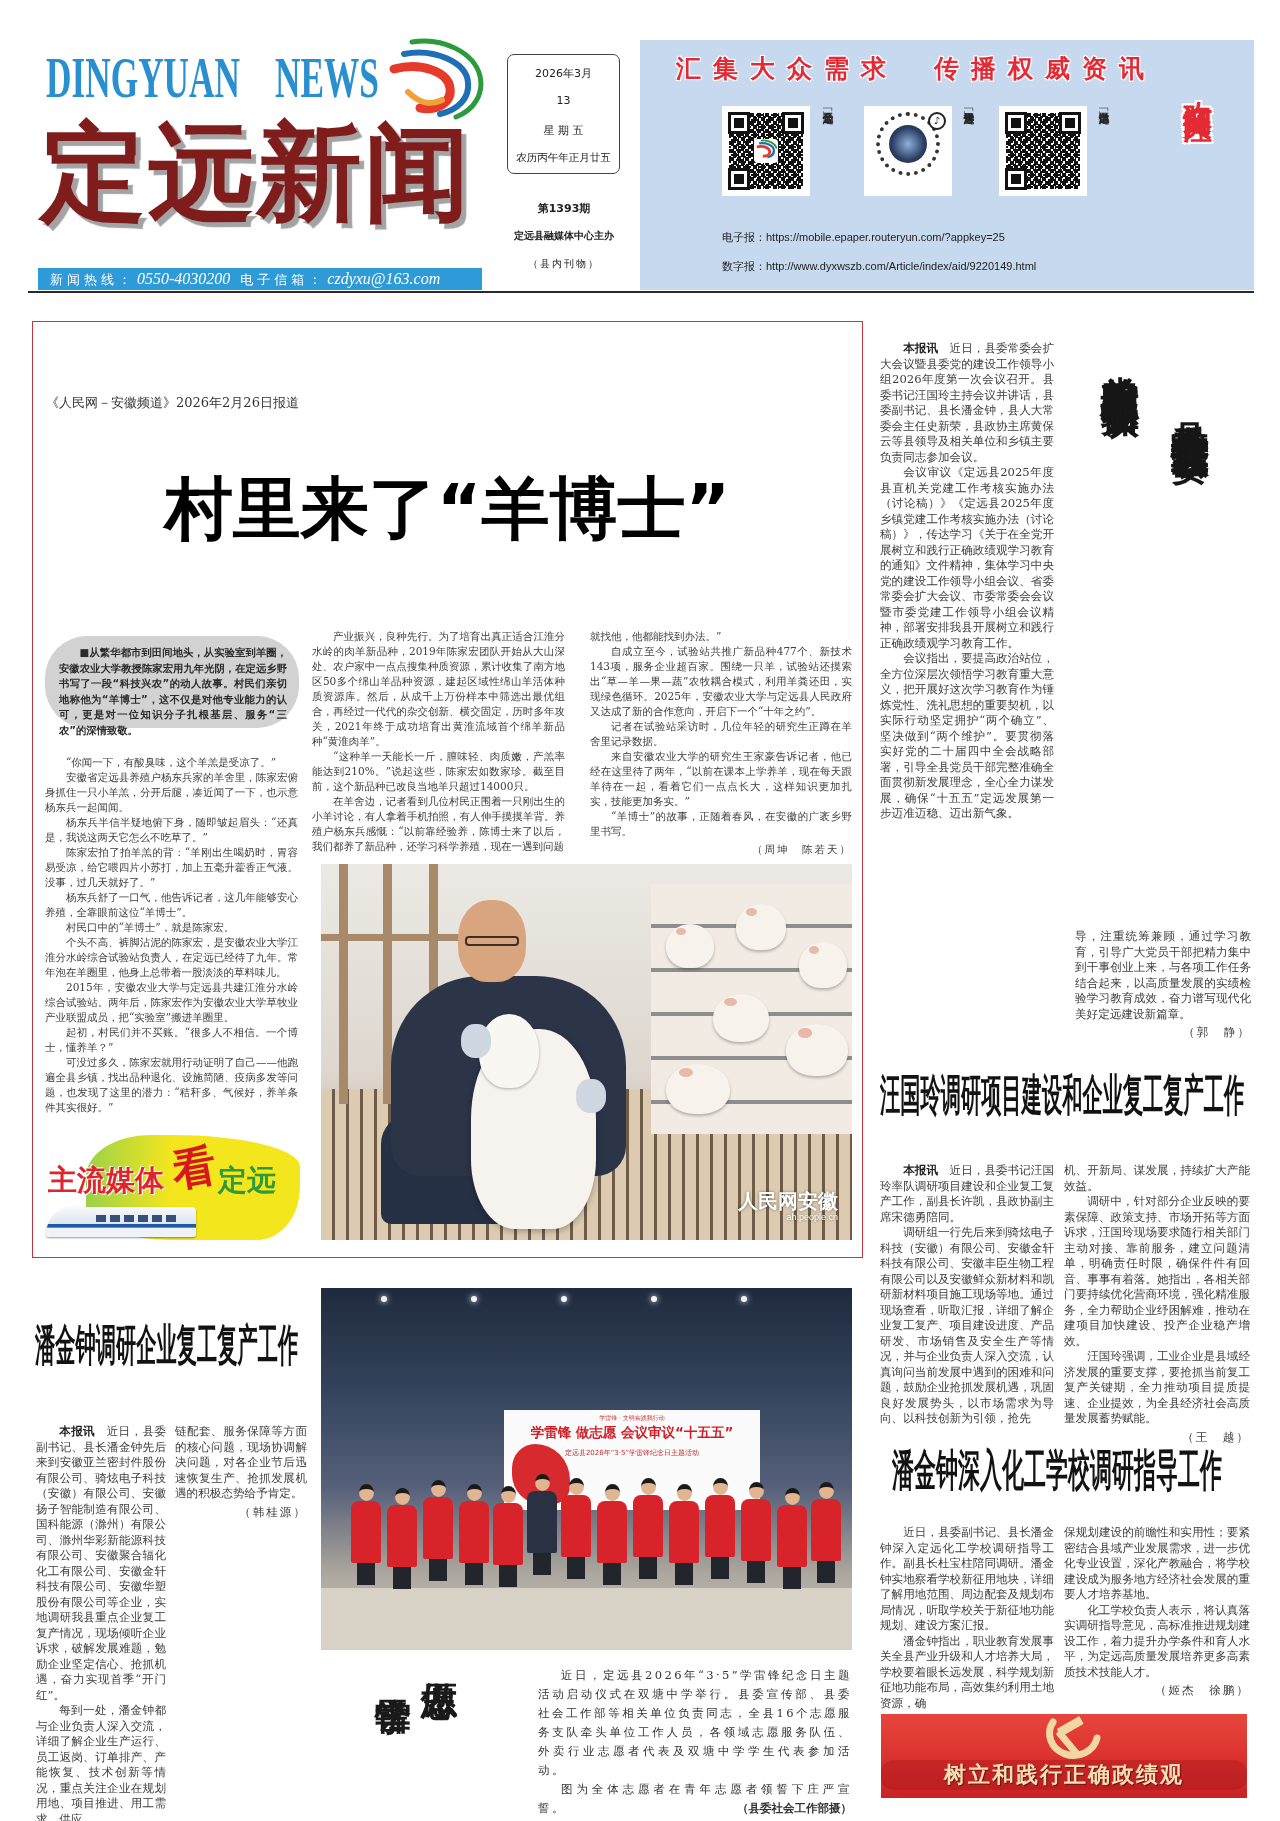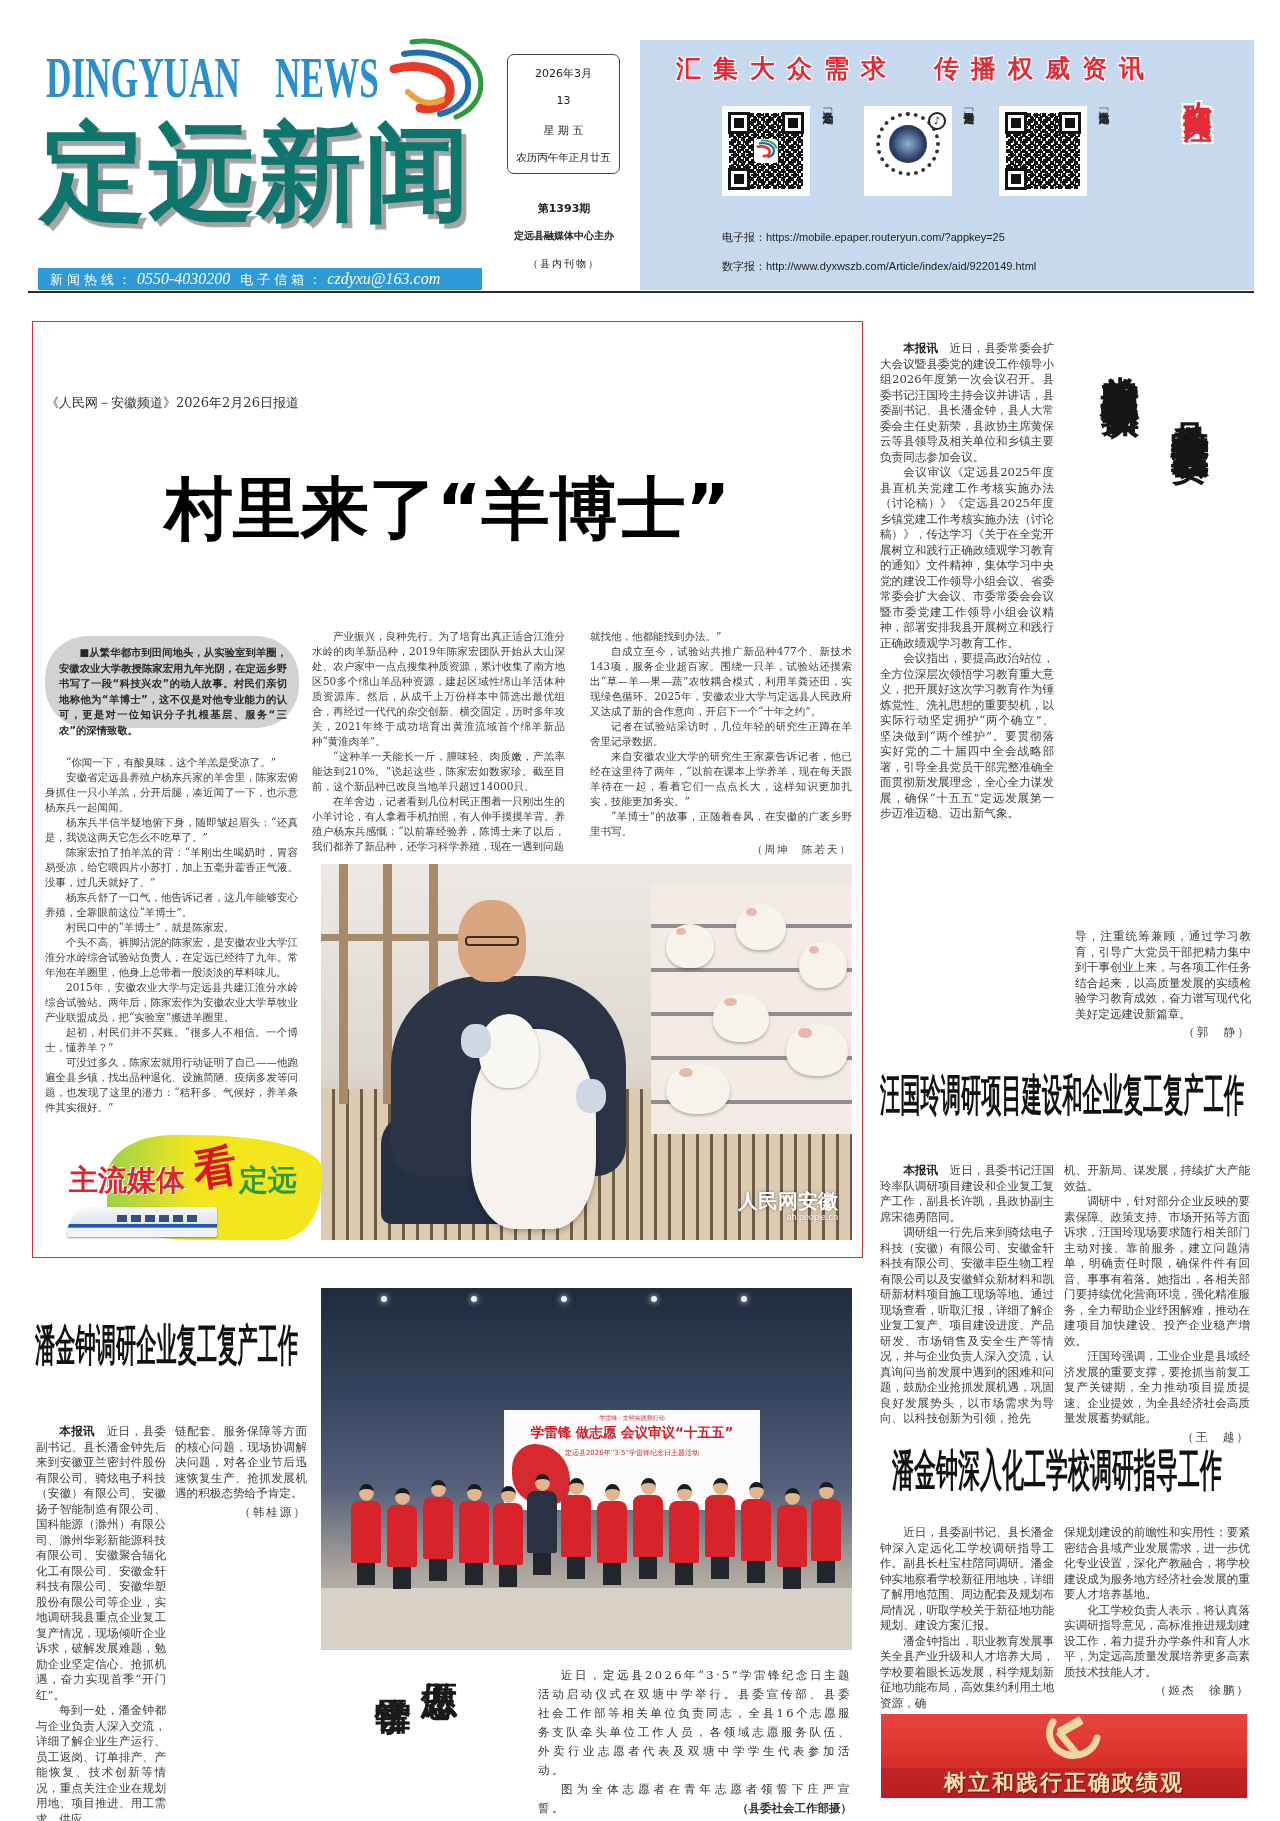--- a/index.html
+++ b/index.html
@@ -4,21 +4,21 @@
 <style>
 *{box-sizing:border-box;}
 html,body{margin:0;padding:0;background:#fff;}
 #page{position:relative;width:1280px;height:1821px;overflow:hidden;background:#fff;font-family:"DejaVu Serif",serif;color:#3a3a3a;}
 
 
 .en{position:absolute;top:48px;font-family:"Liberation Serif",serif;font-weight:bold;font-size:56px;line-height:60px;color:#2a8fcf;transform:scaleX(0.63);transform-origin:left top;white-space:nowrap;}
 .en1{left:46px;}
 .en2{left:275px;}
 .swirl{position:absolute;left:382px;top:36px;width:104px;height:84px;}
-.cn-name{position:absolute;left:40px;top:106px;font-family:"DejaVu Serif",serif;font-weight:bold;font-size:106px;line-height:132px;color:#0f766e;letter-spacing:2px;text-shadow:5px 5px 1px #a3a3a3;white-space:nowrap;}
+.cn-name{position:absolute;left:40px;top:106px;font-family:"DejaVu Serif",serif;font-weight:bold;font-size:106px;line-height:132px;color:#7f1d1d;letter-spacing:2px;text-shadow:5px 5px 1px #a3a3a3;white-space:nowrap;}
 .hotline{position:absolute;left:38px;top:268px;width:444px;height:22px;background:#2f9ad8;color:#fff;line-height:22px;padding-left:12px;white-space:nowrap;overflow:hidden;}
 .hotline .lbl{font-family:"DejaVu Sans",sans-serif;font-size:13px;letter-spacing:4px;}
 .hotline .val{font-family:"Liberation Serif",serif;font-style:italic;font-size:16px;margin:0 10px 0 2px;}
 .rule{position:absolute;left:28px;top:291px;width:1226px;height:2px;background:#2a2a2a;}
 
 .datebox{position:absolute;left:507px;top:54px;width:113px;height:120px;border:1px solid #444;border-radius:7px;font-family:"DejaVu Sans",sans-serif;font-size:11px;color:#222;text-align:center;}
 .datebox div{position:absolute;left:0;right:0;white-space:nowrap;}
 .d1{top:11px}.d2{top:39px}.d3{top:68px}.d4{top:96px;font-size:10.5px;}
 .issue{position:absolute;left:503px;width:122px;text-align:center;font-family:"DejaVu Sans",sans-serif;color:#222;white-space:nowrap;}
 .i1{top:201px;font-size:11px;font-weight:bold;}
@@ -78,21 +78,21 @@
 .p1-body{position:absolute;left:70px;top:112px;width:235px;height:200px;background:#2c3448;border-radius:90px 90px 30px 30px;}
 .p1-head{position:absolute;left:137px;top:36px;width:68px;height:82px;background:#d9a57f;border-radius:46% 46% 42% 42%;}
 .p1-glasses{position:absolute;left:144px;top:72px;width:54px;height:10px;border:2px solid #3a2f28;border-radius:4px;}
 .p1-goat{position:absolute;left:150px;top:165px;width:125px;height:200px;background:#f6f3ee;border-radius:45% 45% 35% 35%;box-shadow:0 2px 6px rgba(0,0,0,.3);}
 .p1-goathead{position:absolute;left:158px;top:150px;width:60px;height:74px;background:#f9f7f2;border-radius:50% 50% 45% 45%;box-shadow:0 1px 3px rgba(0,0,0,.3);}
 .p1-glove{position:absolute;width:30px;height:34px;background:#cfd8e2;border-radius:45%;}
 .p1-wm{position:absolute;right:14px;bottom:18px;color:#fff;text-align:right;text-shadow:0 0 3px rgba(0,0,0,.5);}
 .p1-wm .wm1{font-family:"DejaVu Serif",serif;font-weight:bold;font-size:20px;line-height:22px;}
 .p1-wm .wm2{font-family:"Liberation Sans",sans-serif;font-size:9px;}
 
-.mlogo{position:absolute;left:46px;top:1135px;width:254px;height:105px;margin-left:21px;}
+.mlogo{position:absolute;left:46px;top:1135px;width:254px;height:105px;}
 .ml-blob{position:absolute;left:40px;top:0;width:214px;height:105px;background:linear-gradient(90deg,#9bd14a 0%,#f4e61c 40%,#f4e61c 100%);border-radius:30% 60% 20% 40% / 40% 30% 50% 30%;}
 .ml-t1{position:absolute;left:2px;top:28px;font-family:"DejaVu Sans",sans-serif;font-weight:900;font-size:29px;line-height:34px;color:#e0242e;white-space:nowrap;text-shadow:-1px -1px 0 #fff,1px 1px 0 #fff;}
 .ml-t2{position:absolute;left:126px;top:8px;font-family:"DejaVu Serif",serif;font-weight:bold;font-size:44px;line-height:50px;color:#d8161e;transform:rotate(-10deg);}
 .ml-t3{position:absolute;left:172px;top:28px;font-family:"DejaVu Sans",sans-serif;font-weight:900;font-size:29px;line-height:34px;color:#2d9b3c;white-space:nowrap;}
 .ml-train{position:absolute;left:0;top:72px;width:150px;height:30px;background:linear-gradient(180deg,#f8f9fb 0%,#dfe6ee 55%,#1e5aa8 56%,#1e5aa8 68%,#f0f3f6 69%);border-radius:40px 6px 4px 4px;box-shadow:0 1px 2px rgba(0,0,0,.4);}
 .ml-train::before{content:"";position:absolute;left:50px;top:8px;width:80px;height:7px;background:repeating-linear-gradient(90deg,#36507a 0 10px,transparent 10px 14px);}
 
 
 .vt{position:absolute;writing-mode:vertical-rl;text-orientation:upright;font-family:"DejaVu Sans",sans-serif;font-weight:900;font-size:38px;line-height:44px;letter-spacing:2px;color:#161616;}
 .vt1{left:1168px;top:392px;}
@@ -106,21 +106,21 @@
 .t-wang span{transform:scaleX(0.46);}
 .wg1{left:880px;top:1163px;width:174px;}
 .wg2{left:1064px;top:1163px;width:186px;}
 .t-pans{left:892px;top:1445px;}
 .t-pans span{transform:scaleX(0.5);}
 .ps1{left:880px;top:1525px;width:174px;}
 .ps2{left:1064px;top:1525px;width:186px;}
 
 .party{position:absolute;left:881px;top:1714px;width:366px;height:84px;background:linear-gradient(180deg,#e8453e 0%,#d92f2c 60%,#c82325 100%);overflow:hidden;}
 .party-emb{position:absolute;left:150px;top:2px;width:80px;height:52px;}
-.party-band{position:absolute;left:0;bottom:0;width:100%;height:30px;background:rgba(160,20,25,.35);text-align:center;font-family:"DejaVu Sans",sans-serif;font-weight:900;font-size:22px;line-height:30px;letter-spacing:2px;color:#f4dfb4;text-shadow:1px 1px 1px #6b1010;white-space:nowrap;}
+.party-band{position:absolute;left:0;bottom:8px;width:100%;height:30px;background:rgba(160,20,25,.35);text-align:center;font-family:"DejaVu Sans",sans-serif;font-weight:900;font-size:22px;line-height:30px;letter-spacing:2px;color:#f4dfb4;text-shadow:1px 1px 1px #6b1010;white-space:nowrap;border-radius:13px;}
 
 
 .t-pane{left:35px;top:1320px;}
 .t-pane span{transform:scaleX(0.46);}
 .pe1{left:36px;top:1424px;width:130px;}
 .pe2{left:175px;top:1424px;width:132px;}
 
 .photo2{position:absolute;left:321px;top:1288px;width:531px;height:362px;overflow:hidden;background:linear-gradient(180deg,#1f2a3d 0%,#34435c 28%,#56607a 55%,#a9a49c 78%,#d9d2c6 100%);}
 .p2-light{position:absolute;top:8px;width:6px;height:6px;border-radius:50%;background:#f3f6ff;box-shadow:0 0 6px #fff;}
 .p2-banner{position:absolute;left:183px;top:122px;width:256px;height:100px;background:#fbfbfb;}

